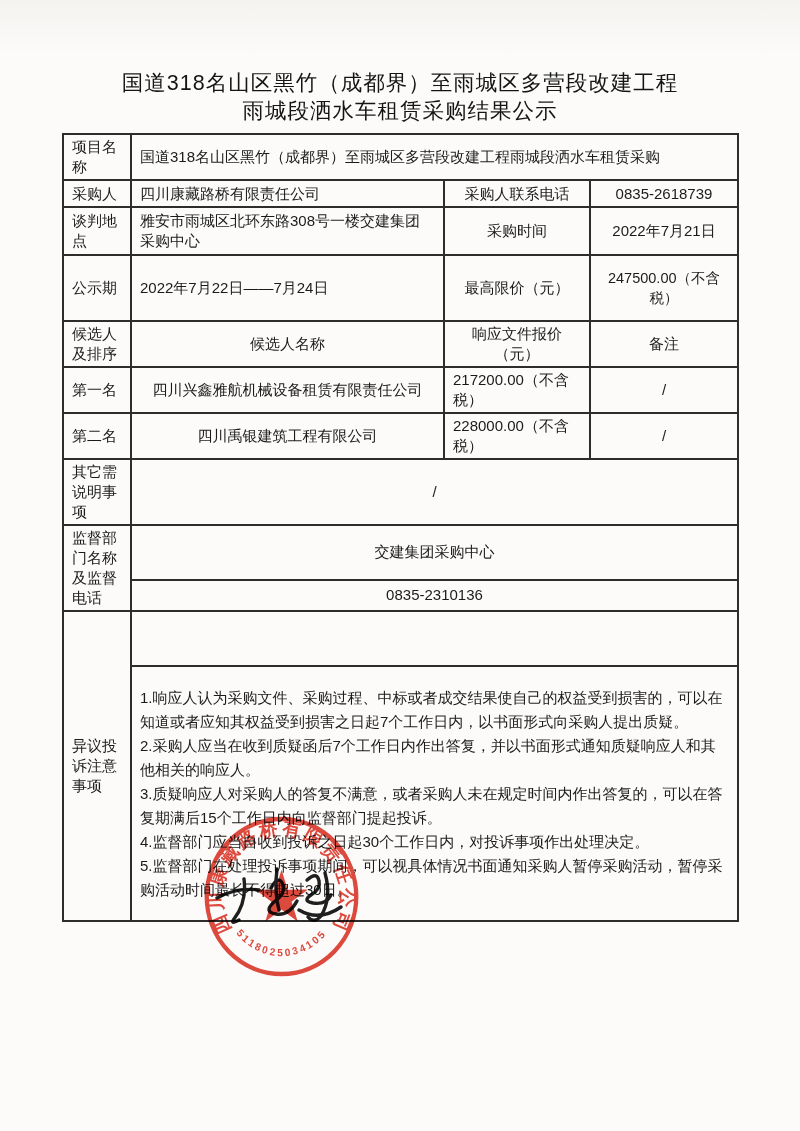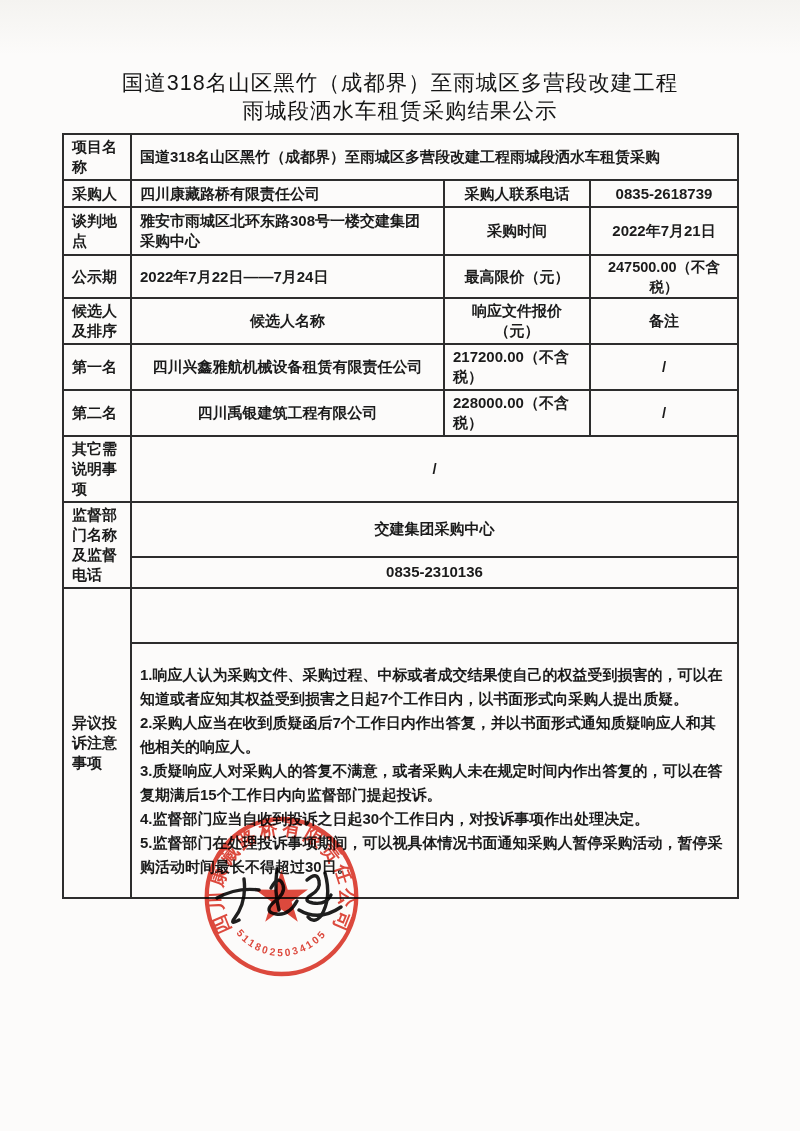--- a/index.html
+++ b/index.html
@@ -13,21 +13,21 @@
     color:#1b1b1b;
     overflow:hidden;
   }
   .title{
     position:absolute;top:69px;left:0;width:100%;
     text-align:center;font-size:21.5px;font-weight:normal;
     line-height:28px;letter-spacing:1px;color:#141414;
   }
   table.main{
     position:absolute;left:62px;top:133px;
-    width:675px;border-collapse:collapse;table-layout:fixed;font-weight:bold;
+    width:675px;border-collapse:collapse;table-layout:fixed;
   }
   table.main td{
     border:2px solid #2d2d2d;
     font-size:15px;line-height:20px;
     padding:2px 8px;vertical-align:middle;
     overflow:hidden;
   }
   td.lbl{padding:2px 4px;text-align:left;}
   td.c{text-align:center;}
   td.l{text-align:left;}
@@ -92,21 +92,21 @@
       <td class="lbl">谈判地点</td>
       <td class="l">雅安市雨城区北环东路308号一楼交建集团采购中心</td>
       <td class="c">采购时间</td>
       <td class="c">2022年7月21日</td>
     </tr>
 
     <tr class="rh4">
       <td class="lbl">公示期</td>
       <td class="l">2022年7月22日——7月24日</td>
       <td class="c">最高限价（元）</td>
-      <td class="c" style="font-size:14.5px;padding:0 3px;">247500.00（不含税）</td>
+      <td class="c" style="font-size:14.5px;padding:12px 3px;">247500.00（不含税）</td>
     </tr>
 
     <tr class="rh5">
       <td class="lbl">候选人及排序</td>
       <td class="c">候选人名称</td>
       <td class="c">响应文件报价（元）</td>
       <td class="c">备注</td>
     </tr>
 
     <tr class="rh6">

